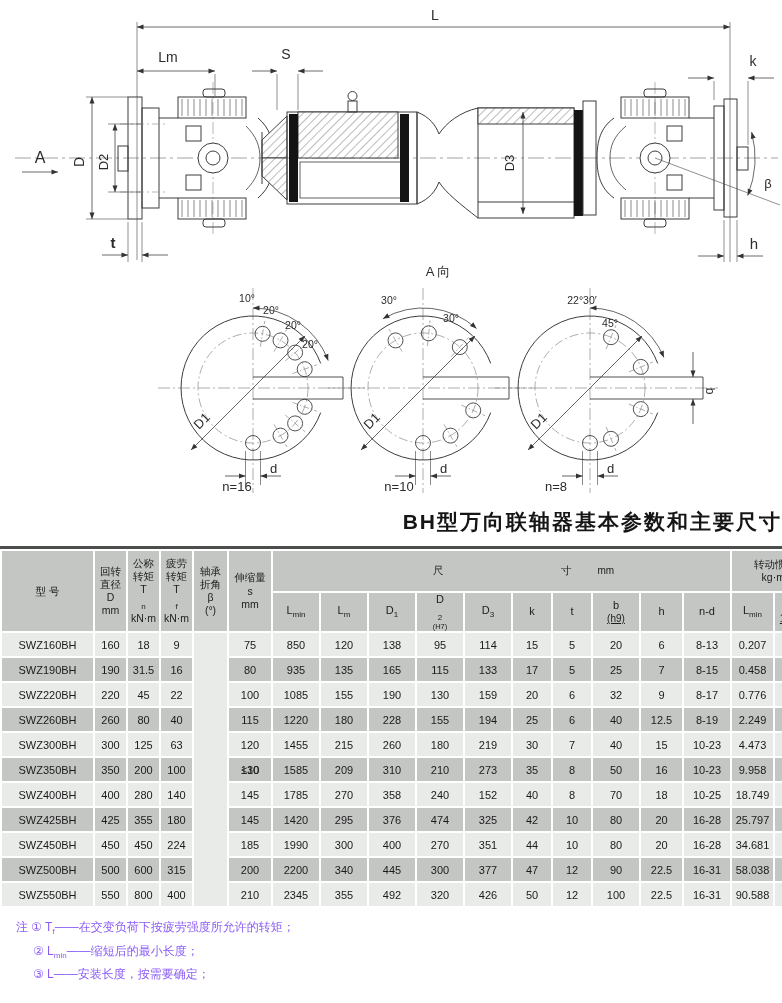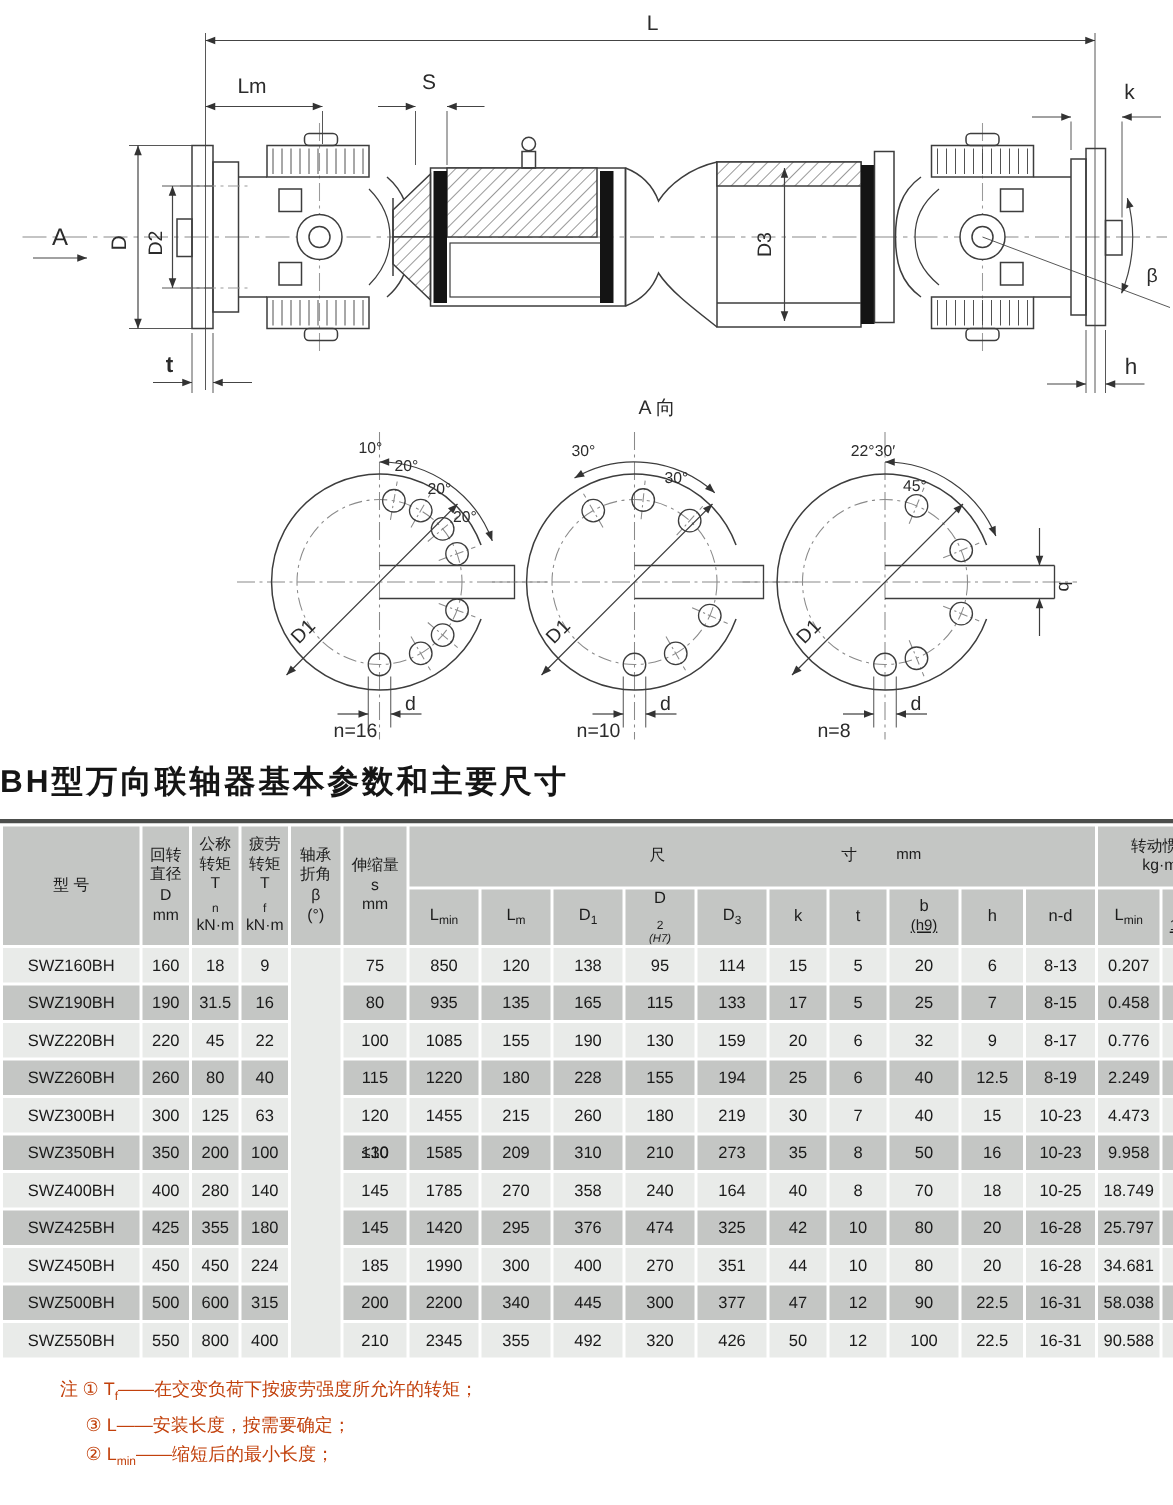--- a/index.html
+++ b/index.html
@@ -1,42 +1,42 @@
 <!DOCTYPE html>
 <html><head>
 <meta charset="utf-8">
 <style>
   html,body{margin:0;padding:0;}
   body{width:782px;height:1003px;background:#fff;position:relative;overflow:hidden;
        font-family:"Liberation Sans","DejaVu Sans",sans-serif;color:#222;}
   .drawing{width:782px;height:500px;}
   svg text{fill:#2b2b2b;font-family:"Liberation Sans","DejaVu Sans",sans-serif;}
-  .page-title{height:46px;line-height:44px;text-align:left;font-size:21px;font-weight:bold;
+  .page-title{height:46px;line-height:44px;text-align:right;font-size:21px;font-weight:bold;
               letter-spacing:2px;color:#151515;}
   .table-wrap{border-top:3px solid #4c4e4c;}
   table{width:782px;table-layout:fixed;border-collapse:separate;border-spacing:2px;background:#fff;}
   th,td{text-align:center;vertical-align:middle;padding:0;font-weight:normal;}
   thead th{background:#c4c6c4;font-size:10.5px;line-height:1.25;color:#1c1c1c;}
   thead tr.h1 th{height:40px;}
   thead tr.h2 th{height:34px;font-size:11px;}
   tbody td{height:23px;font-size:11px;color:#1a1a1a;}
   tr.light td{background:#e9ebe9;}
   tr.dark td{background:#c4c6c4;}
   td.beta-cell{background:#e9ebe9 !important;font-size:11px;padding-left:47px;}
   .stack span{display:block;}
-  .tinynote{font-size:7.5px;display:block;line-height:1.1;font-style:italic;}
+  .tinynote{font-size:7.5px;display:block;line-height:1.1;}
   .smallnote{font-size:10px;display:block;text-decoration:underline;}
   sub{font-size:8px;}
   .size-head{position:relative;}
   .size-head span{position:absolute;top:50%;transform:translateY(-50%);}
   .size-chi1{left:35%;}
   .size-chi2{left:63%;}
   .size-unit{left:71%;font-size:10px;}
   .inertia-head span{display:block;}
-  .notes{padding:10px 0 0 40px;font-size:12px;line-height:19px;color:#c2410c;}
+  .notes{padding:10px 0 0 16px;font-size:12px;line-height:19px;color:#8b5cf6;}
   .note-line{white-space:nowrap;}
   .note-line .pfx{margin-right:3px;}
   .note-line.ind{padding-left:17px;}
   .note-line.deep{padding-left:180px;}
 </style>
 </head>
 <body>
 
 <div class="drawing">
 <svg width="782" height="500" viewBox="0 0 782 500">
@@ -489,21 +489,21 @@
         <tr class="light">
           <td>SWZ400BH</td>
           <td>400</td>
           <td>280</td>
           <td>140</td>
           <td>145</td>
           <td>1785</td>
           <td>270</td>
           <td>358</td>
           <td>240</td>
-          <td>164</td>
+          <td>152</td>
           <td>40</td>
           <td>8</td>
           <td>70</td>
           <td>18</td>
           <td>10-25</td>
           <td>18.749</td>
           <td>0.347</td>
         </tr>
         <tr class="dark">
           <td>SWZ425BH</td>
@@ -580,16 +580,16 @@
           <td>16-31</td>
           <td>90.588</td>
           <td>1.272</td>
         </tr>
       </tbody>
 </table>
 </div>
 
 <div class="notes">
   <div class="note-line"><span class="pfx">注</span><span>①</span> <span><span>T</span><sub>f</sub></span><span>——在交变负荷下按疲劳强度所允许的转矩；</span></div>
+  <div class="note-line ind"><span>②</span> <span><span>L</span><sub>min</sub></span><span>——缩短后的最小长度；</span></div>
   <div class="note-line ind"><span>③</span> <span><span>L</span></span><span>——安装长度，按需要确定；</span></div>
-  <div class="note-line ind"><span>②</span> <span><span>L</span><sub>min</sub></span><span>——缩短后的最小长度；</span></div>
   <div class="note-line deep"></div>
 </div>
 
 </body></html>

